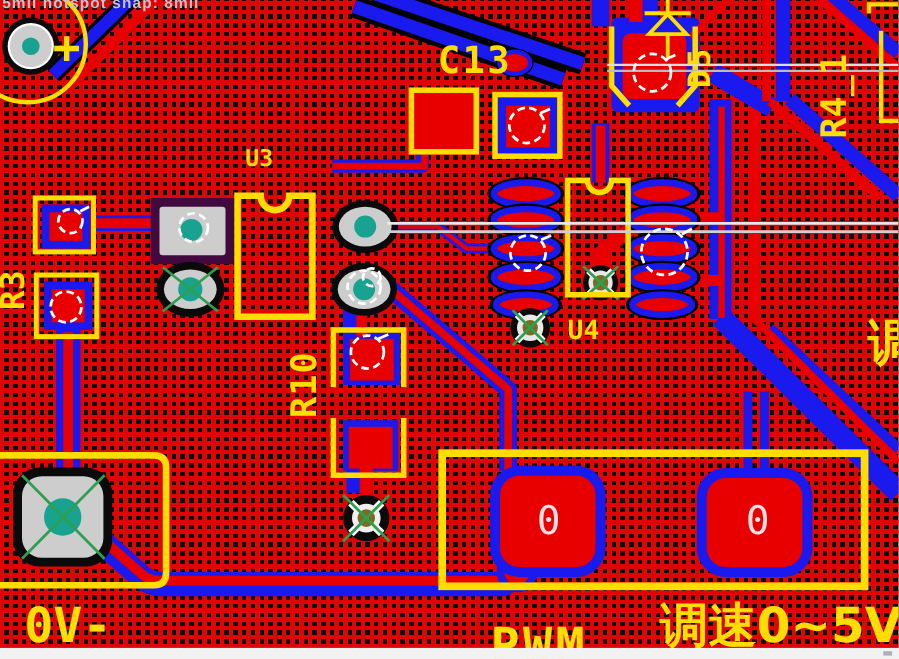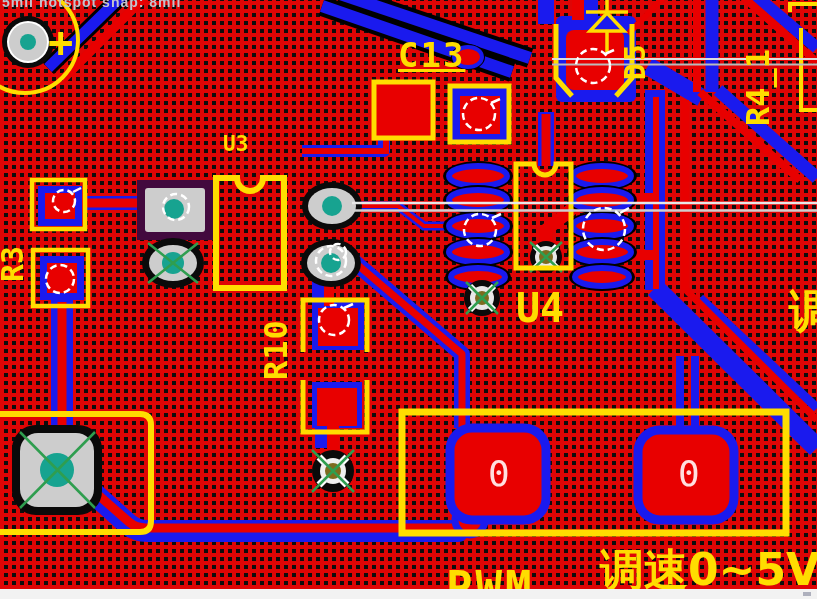--- a/index.html
+++ b/index.html
@@ -244,28 +244,29 @@
           <path d="M 491 103 L 500 99" stroke-dasharray="none"></path>
         <circle cx="593" cy="66" r="17"></circle>
           <path d="M 605 54 L 614 50" stroke-dasharray="none"></path>
         <circle cx="480" cy="230" r="16"></circle>
           <path d="M 492 218 L 501 214" stroke-dasharray="none"></path>
         <circle cx="604" cy="229" r="21"></circle>
           <path d="M 620 213 L 629 208" stroke-dasharray="none"></path>
       </g>
     </svg>
 
-    <div class="lbl" style="left:398px;top:38px;font-size:34px;letter-spacing:2px;text-decoration:underline;">C13</div>
+    <div class="lbl" style="left:398px;top:38px;font-size:34px;letter-spacing:2px;">C13</div>
     <div class="lbl" style="left:223px;top:134px;font-size:21px;">U3</div>
-    <div class="lbl" style="left:516px;top:288px;font-size:40px;">U4</div>
+    <div class="lbl" style="left:516px;top:288px;font-size:24px;">U4</div>
     <div class="lbl vlbl" style="left:260px;top:380px;font-size:32px;letter-spacing:1px;">R10</div>
     <div class="lbl vlbl" style="left:-2px;top:282px;font-size:30px;">R3</div>
     <div class="lbl vlbl" style="left:622px;top:80px;font-size:28px;letter-spacing:2px;">D5</div>
     <div class="lbl vlbl" style="left:742px;top:126px;font-size:32px;">R4_1</div>
     <div class="lbl" style="left:48px;top:22px;font-size:42px;">+</div>
+    <div class="lbl" style="left:22px;top:548px;font-size:44px;">0V-</div>
     <div class="lbl" style="left:446px;top:566px;font-size:44px;letter-spacing:3px;">PWM</div>
     <div class="lbl" style="left:600px;top:548px;font-size:44px;font-family:'DejaVu Sans',sans-serif;">调速0~5V</div>
     <div class="lbl" style="left:789px;top:288px;font-size:46px;font-family:'DejaVu Sans',sans-serif;">调</div>
 
     <div class="padnum" style="left:488px;top:456px;font-size:36px;">0</div>
     <div class="padnum" style="left:678px;top:456px;font-size:36px;">0</div>
 
     <div id="statusText">5mil hotspot snap: 8mil</div>
   </div>
 

